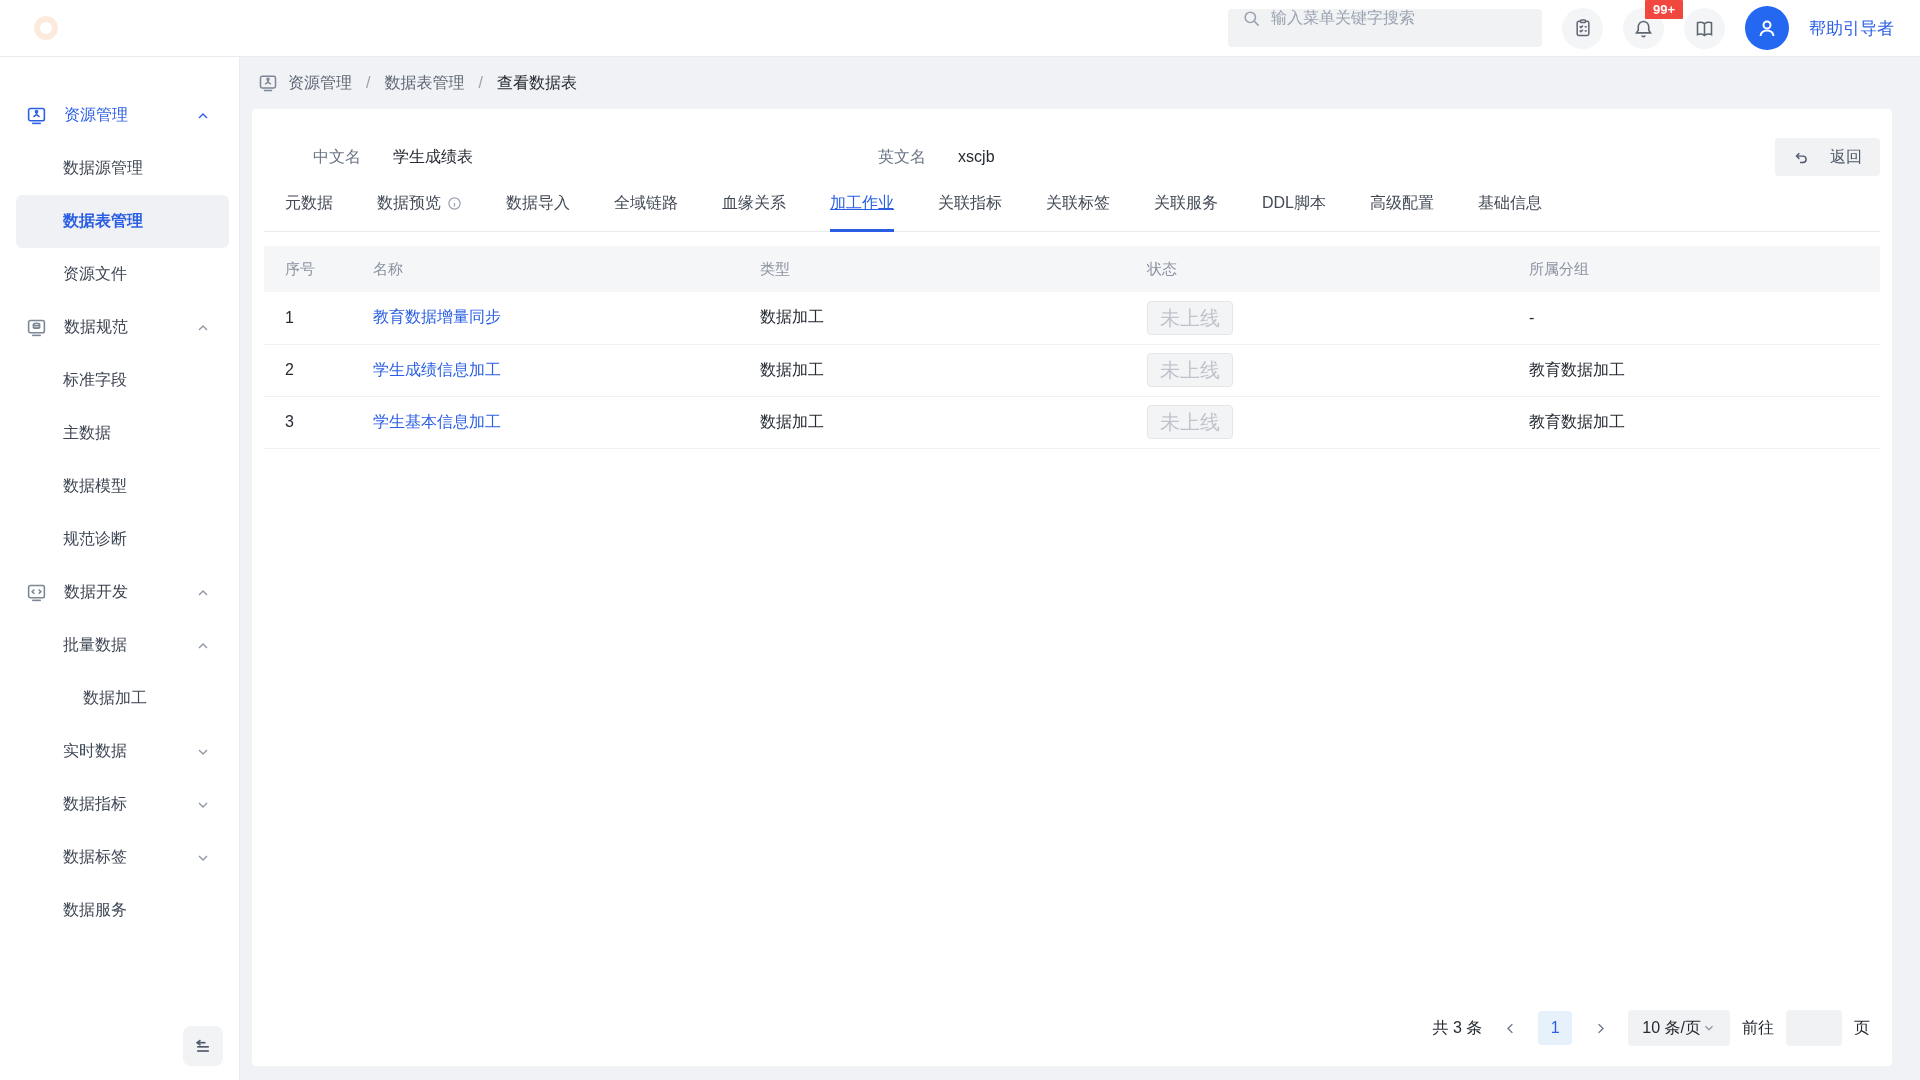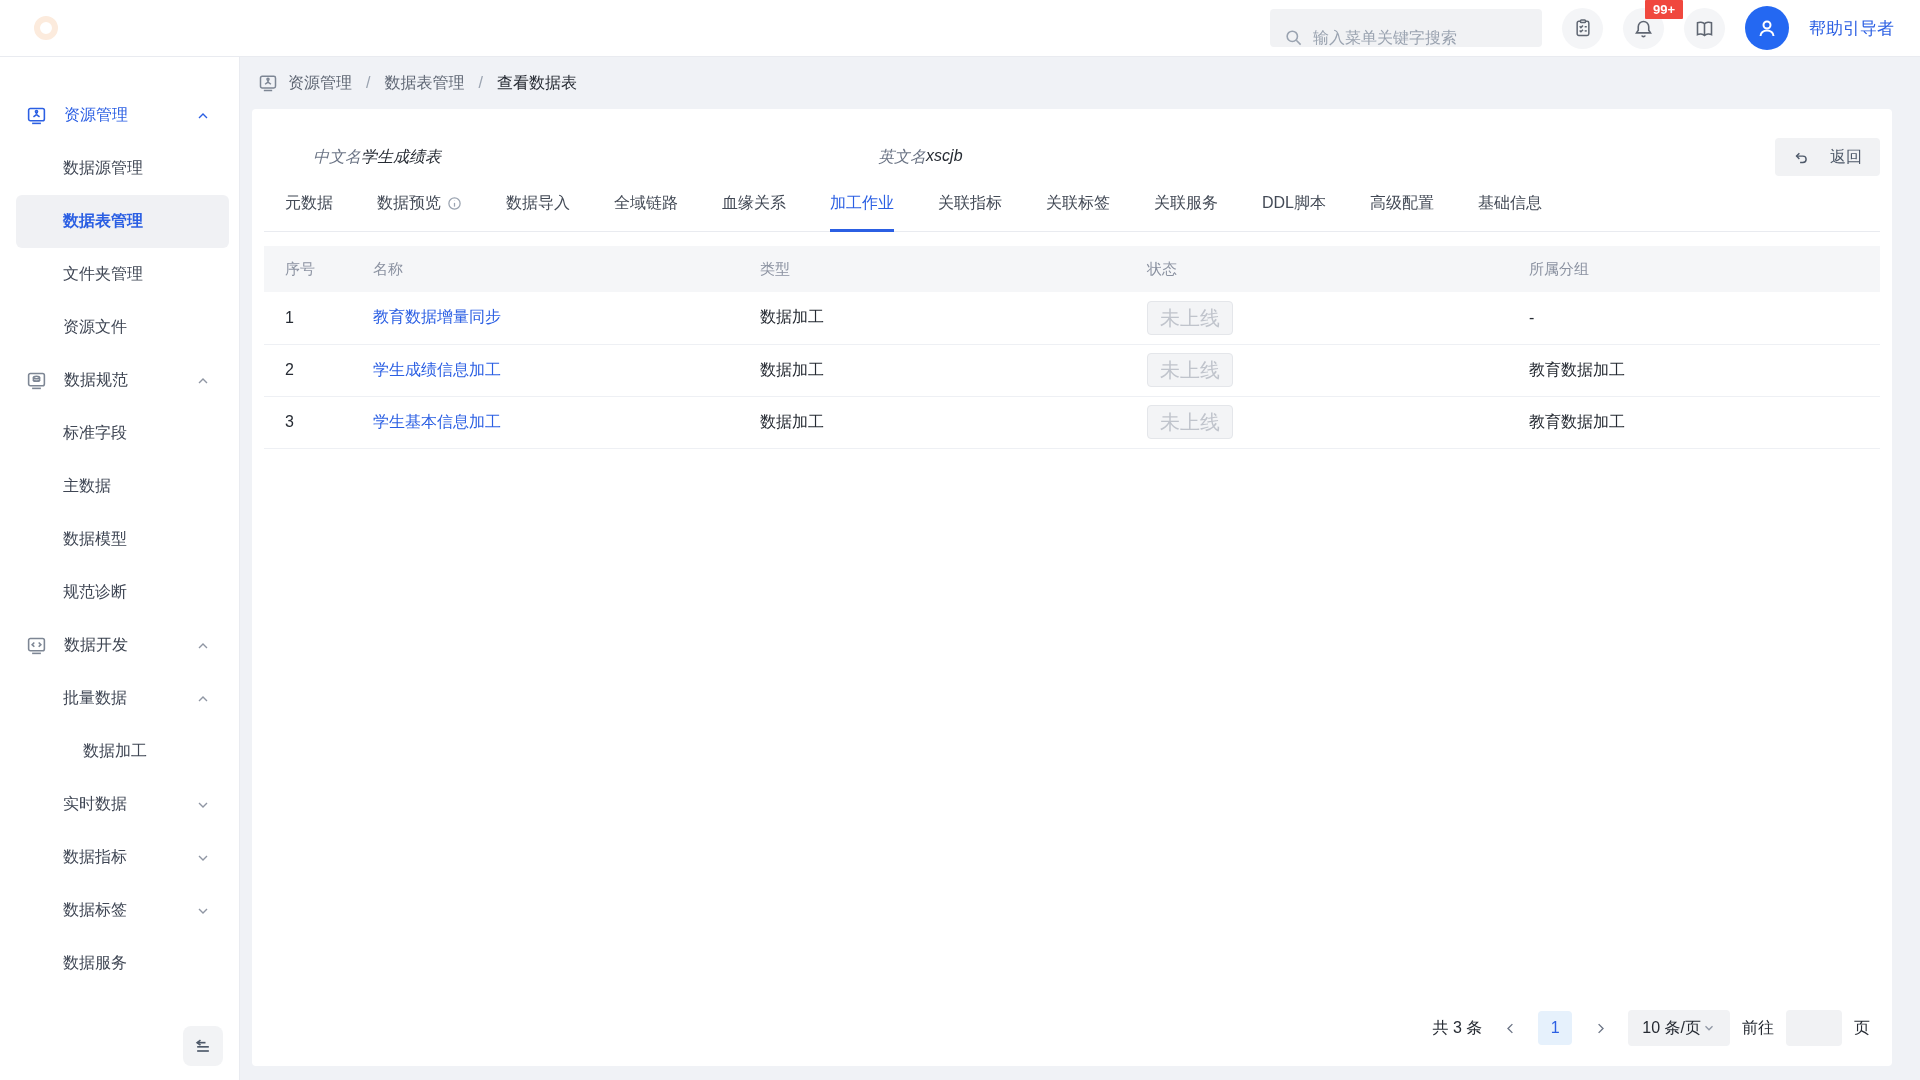--- a/index.html
+++ b/index.html
@@ -15,22 +15,22 @@
     height: 57px; display: flex; align-items: center;
     padding: 0 26px 0 24px; background: #fff;
     border-bottom: 1px solid #e9ebf0; position: relative; z-index: 3;
   }
   .logo-dot {
     width: 24px; height: 24px; border-radius: 50%;
     border: 6px solid #fcebdd; background: #fff; margin-left: 10px;
   }
   .topbar-right { margin-left: auto; display: flex; align-items: center; gap: 20px; }
   .searchbox {
-    width: 272px; height: 38px; background: #f1f2f4; border-radius: 4px;
-    display: flex; align-items: flex-end; gap: 10px; padding: 0 14px; color: #9aa3b0;
+    width: 314px; height: 38px; background: #f1f2f4; border-radius: 4px;
+    display: flex; align-items: flex-start; gap: 10px; padding: 0 14px; color: #9aa3b0;
   }
   .searchbox input {
     border: none; outline: none; background: transparent; flex: 1;
     font: inherit; color: #303540;
   }
   .searchbox input::placeholder { color: #9aa3b0; }
   .icon-circle {
     width: 41px; height: 41px; border-radius: 50%; background: #f4f5f7;
     display: flex; align-items: center; justify-content: center;
     color: #5f6672; border: none; cursor: pointer; position: relative;
@@ -85,41 +85,41 @@
   .card {
     flex: 1; min-height: 0; background: #fff; border-radius: 4px;
     margin: 0 28px 14px 12px; padding: 0 12px;
     display: flex; flex-direction: column;
   }
 
   .detail-header {
     margin-top: 28px; height: 40px; position: relative;
     display: flex; align-items: center;
   }
-  .field { display: flex; gap: 0; font-style: italic; }
+  .field { display: flex; align-items: center; gap: 32px; }
   .field-cn { margin-left: 49px; }
   .field-en { position: absolute; left: 38%; }
   .field .f-label { color: #6b7485; }
   .field .f-value { color: #262b33; }
   .back-btn {
     margin-left: auto; height: 38px; padding: 0 18px; border: none;
     background: #f1f2f4; border-radius: 4px; color: #4e5969; font: inherit;
     display: flex; align-items: center; gap: 20px; cursor: pointer;
   }
 
   .tabs-row {
     margin-top: 16px; display: flex; gap: 44px; padding-left: 21px;
     border-bottom: 1px solid #e9ebf0;
   }
   .tab {
     padding-bottom: 15px; color: #434a56; cursor: pointer; white-space: nowrap;
     display: flex; align-items: center; gap: 6px; border-bottom: 3px solid transparent;
     margin-bottom: -1px;
   }
-  .tab.active { color: #2b5fe3; border-bottom-color: #2b5fe3; }
+  .tab.active { color: #2b5fe3; border-bottom-color: #2b5fe3; text-decoration: underline; }
   .info-icon { color: #9aa3b0; }
 
   table.data-table { width: 100%; border-collapse: collapse; margin-top: 14px; table-layout: fixed; }
   table.data-table col.c1 { width: 109px; }
   table.data-table col.c2 { width: 387px; }
   table.data-table col.c3 { width: 387px; }
   table.data-table col.c4 { width: 382px; }
   thead th {
     background: #f5f6f8; height: 46px; text-align: left; font-weight: normal;
     color: #8b92a1; font-size: 15px; padding: 0;
@@ -239,23 +239,20 @@
           <svg width="16" height="16" viewBox="0 0 24 24" fill="none" stroke="currentColor" stroke-width="2">
               <polyline points="6,15 12,9 18,15"></polyline>
             </svg>
         </span>
       </div>
       <div class="mi child">
         <span class="mi-label">数据源管理</span>
       </div>
       <div class="mi child selected">
         <span class="mi-label">数据表管理</span>
-      </div>
-      <div class="mi child">
-        <span class="mi-label">文件夹管理</span>
       </div>
       <div class="mi child">
         <span class="mi-label">资源文件</span>
       </div>
 
       <div class="mi section">
         <span class="mi-icon">
           <svg width="21" height="21" viewBox="0 0 24 24" fill="none" stroke="currentColor" stroke-width="1.8">
               <rect x="3" y="4" width="18" height="14" rx="2"></rect>
               <ellipse cx="12" cy="8.5" rx="3.5" ry="1.4"></ellipse>

